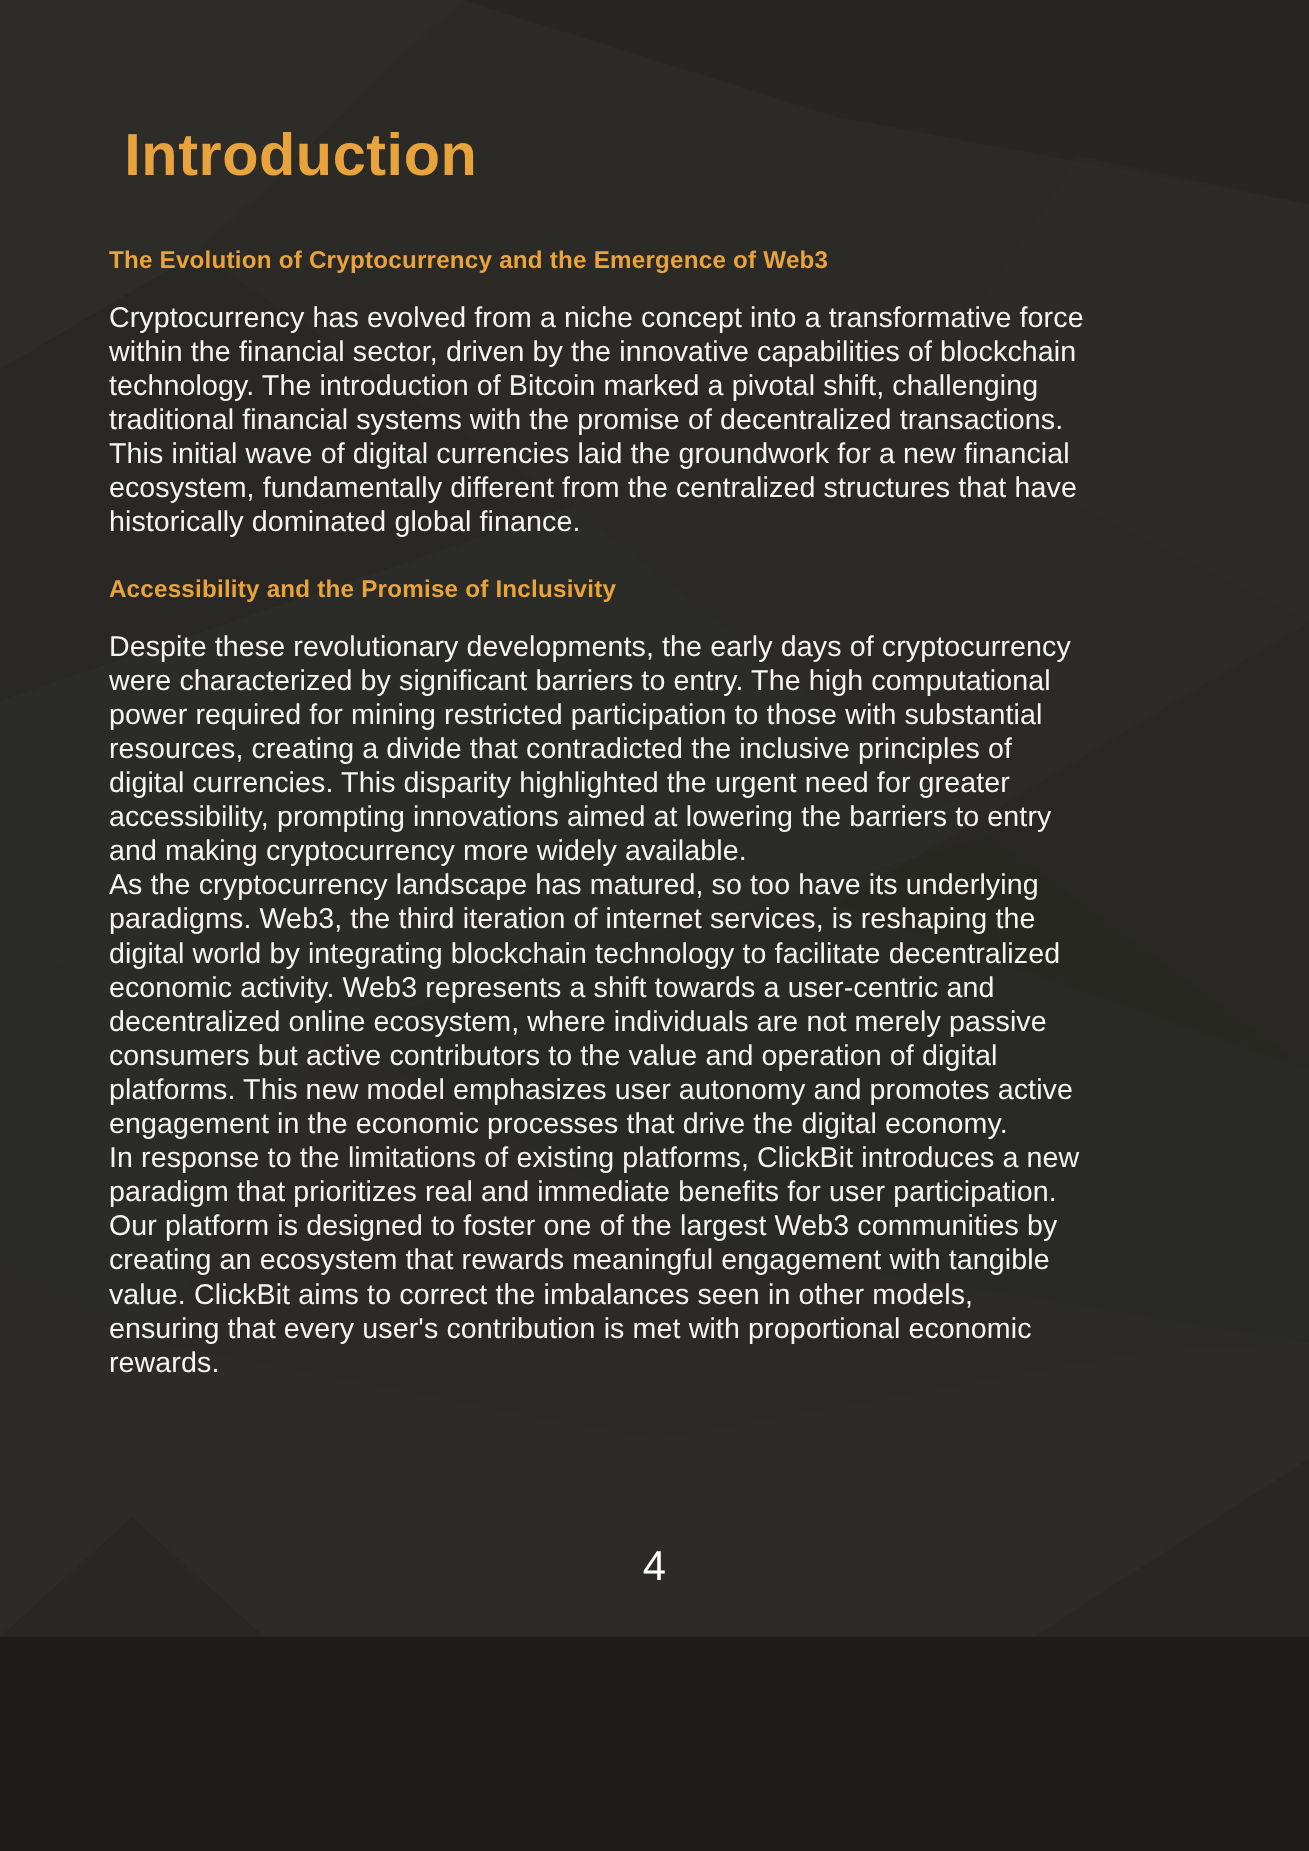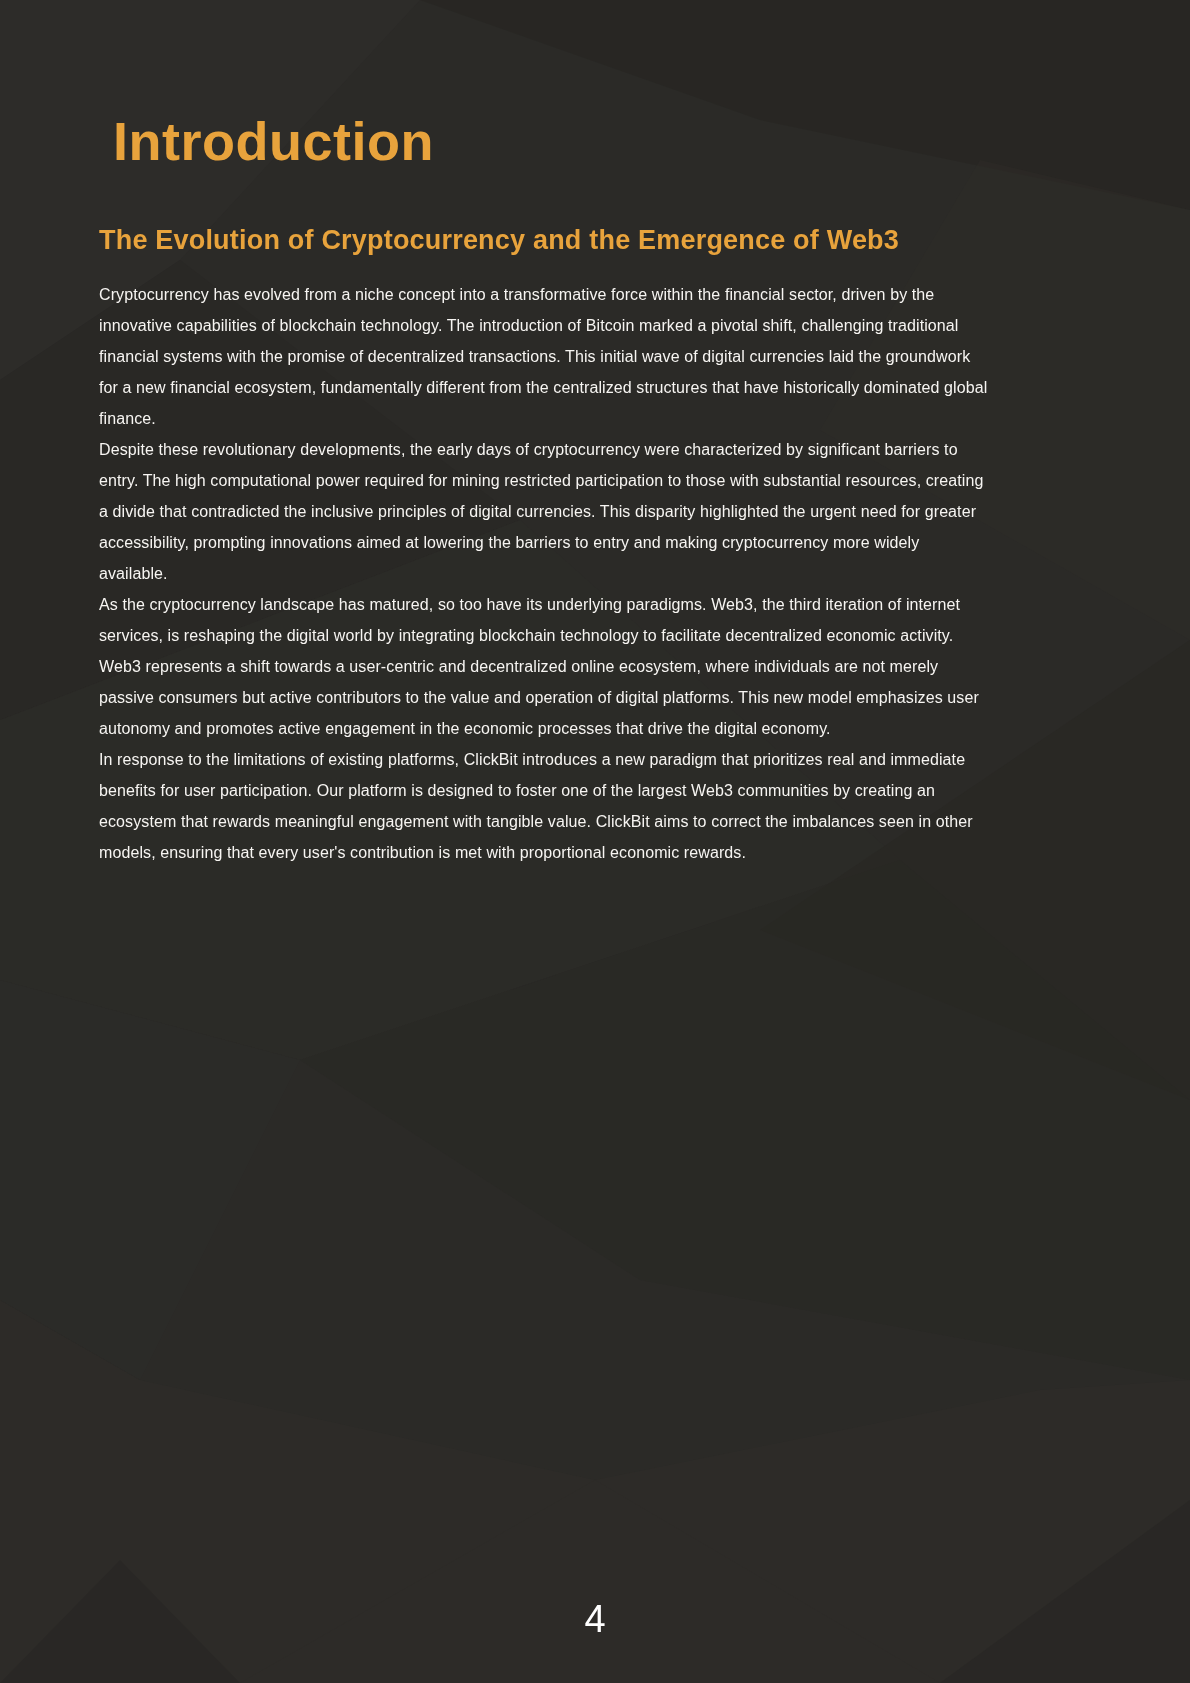--- a/index.html
+++ b/index.html
@@ -3,21 +3,21 @@
 <meta charset="utf-8">
 <style>
   html, body {
     margin: 0;
     padding: 0;
     background: #1e1d1b;
   }
   .page {
     position: relative;
     width: 1190px;
-    height: 1683px;
+    height: 1488px;
     margin: 0 auto;
     background: #2b2a27;
     overflow: hidden;
     font-family: "Liberation Sans", sans-serif;
   }
   .bg-texture {
     position: absolute;
     inset: 0;
     width: 100%;
     height: 100%;
@@ -34,32 +34,32 @@
     padding-top: 108px;
     font-size: 54px;
     line-height: 1.25;
     font-weight: 800;
     letter-spacing: 0.5px;
     color: var(--accent);
   }
   .section { margin: 0; }
   .section-heading {
     margin: 33px 0 23px 0;
-    font-size: 27px;
+    font-size: 22px;
     line-height: 1.2;
     font-weight: 800;
     letter-spacing: 0.2px;
     color: var(--accent);
   }
   .section:first-of-type .section-heading {
     margin-top: 48px;
   }
   .section-body {
     margin: 0;
-    font-size: 16px;
+    font-size: 26px;
     line-height: 31px;
     font-weight: 400;
     letter-spacing: 0.1px;
     color: #f7f5f2;
   }
   .page-footer {
     position: absolute;
     left: 0;
     right: 0;
     bottom: 42px;
@@ -97,20 +97,21 @@
   <main class="content">
 
     <h1 class="page-title">Introduction</h1>
 
     <section class="section">
       <h2 class="section-heading">The Evolution of Cryptocurrency and the Emergence of Web3</h2>
       <p class="section-body">Cryptocurrency has evolved from a niche concept into a transformative force within the financial sector, driven by the innovative capabilities of blockchain technology. The introduction of Bitcoin marked a pivotal shift, challenging traditional financial systems with the promise of decentralized transactions. This initial wave of digital currencies laid the groundwork for a new financial ecosystem, fundamentally different from the centralized structures that have historically dominated global finance.</p>
     </section>
 
     <section class="section">
+      <h2 class="section-heading">Accessibility and the Promise of Inclusivity</h2>
       <p class="section-body">Despite these revolutionary developments, the early days of cryptocurrency were characterized by significant barriers to entry. The high computational power required for mining restricted participation to those with substantial resources, creating a divide that contradicted the inclusive principles of digital currencies. This disparity highlighted the urgent need for greater accessibility, prompting innovations aimed at lowering the barriers to entry and making cryptocurrency more widely available.</p>
     </section>
 
     <section class="section">
       <p class="section-body">As the cryptocurrency landscape has matured, so too have its underlying paradigms. Web3, the third iteration of internet services, is reshaping the digital world by integrating blockchain technology to facilitate decentralized economic activity. Web3 represents a shift towards a user-centric and decentralized online ecosystem, where individuals are not merely passive consumers but active contributors to the value and operation of digital platforms. This new model emphasizes user autonomy and promotes active engagement in the economic processes that drive the digital economy.</p>
     </section>
 
     <section class="section">
       <p class="section-body">In response to the limitations of existing platforms, ClickBit introduces a new paradigm that prioritizes real and immediate benefits for user participation. Our platform is designed to foster one of the largest Web3 communities by creating an ecosystem that rewards meaningful engagement with tangible value. ClickBit aims to correct the imbalances seen in other models, ensuring that every user's contribution is met with proportional economic rewards.</p>
     </section>

